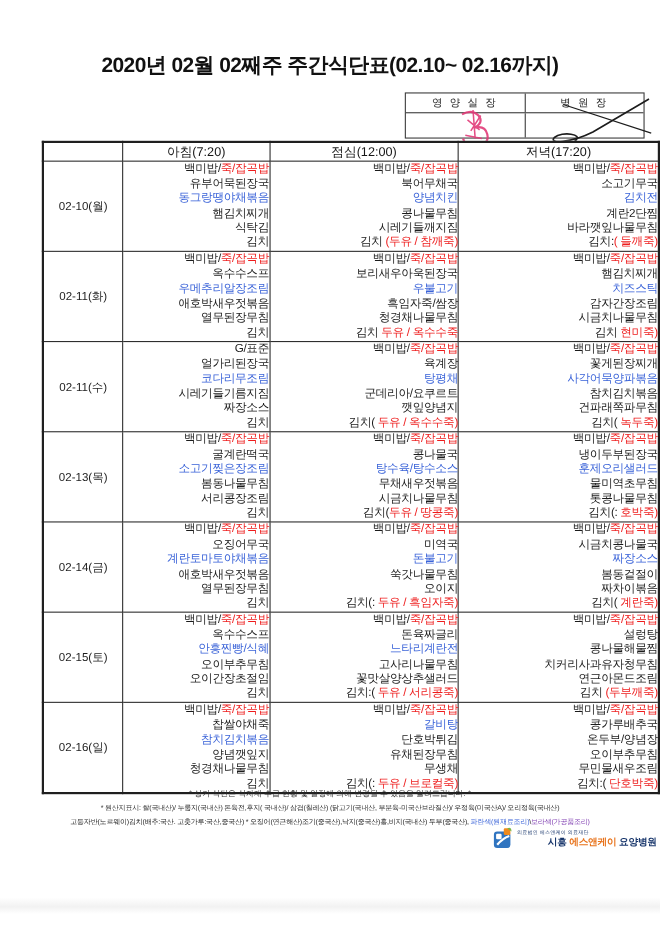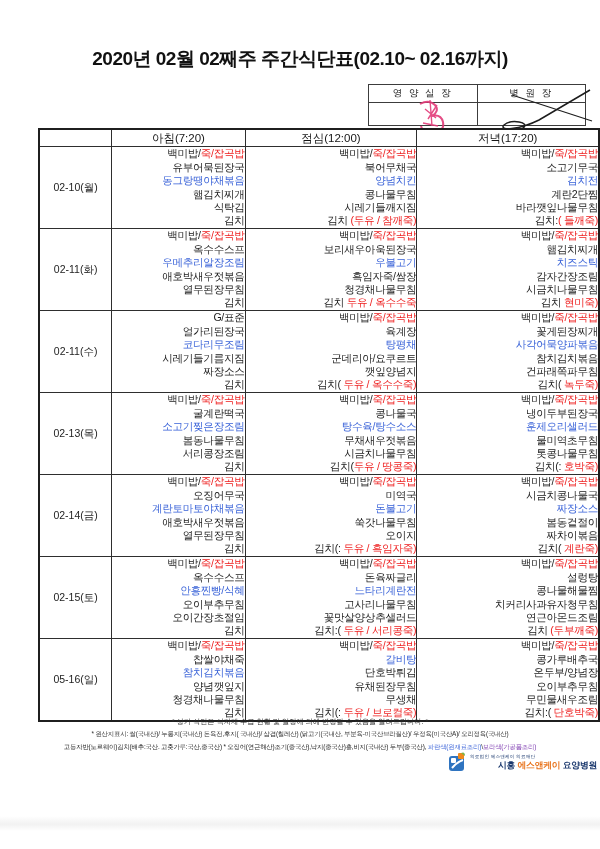--- a/index.html
+++ b/index.html
@@ -241,21 +241,21 @@
             <td class="meal c3">
               <div class="mi"><span style="color: rgb(27, 27, 27);">백미밥/</span><span style="color: rgb(238, 28, 28);">죽/잡곡밥</span></div>
               <div class="mi"><span style="color: rgb(27, 27, 27);">설렁탕</span></div>
               <div class="mi"><span style="color: rgb(27, 27, 27);">콩나물해물찜</span></div>
               <div class="mi"><span style="color: rgb(27, 27, 27);">치커리사과유자청무침</span></div>
               <div class="mi"><span style="color: rgb(27, 27, 27);">연근아몬드조림</span></div>
               <div class="mi"><span style="color: rgb(27, 27, 27);">김치 </span><span style="color: rgb(238, 28, 28);">(두부깨죽)</span></div>
             </td>
           </tr>
           <tr>
-            <td class="date">05-16(일)</td>
+            <td class="date">02-16(일)</td>
             <td class="meal c1">
               <div class="mi"><span style="color: rgb(27, 27, 27);">백미밥/</span><span style="color: rgb(238, 28, 28);">죽/잡곡밥</span></div>
               <div class="mi"><span style="color: rgb(27, 27, 27);">찹쌀야채죽</span></div>
               <div class="mi"><span style="color: rgb(58, 99, 216);">참치김치볶음</span></div>
               <div class="mi"><span style="color: rgb(27, 27, 27);">양념깻잎지</span></div>
               <div class="mi"><span style="color: rgb(27, 27, 27);">청경채나물무침</span></div>
               <div class="mi"><span style="color: rgb(27, 27, 27);">김치</span></div>
             </td>
             <td class="meal c2">
               <div class="mi"><span style="color: rgb(27, 27, 27);">백미밥/</span><span style="color: rgb(238, 28, 28);">죽/잡곡밥</span></div>

